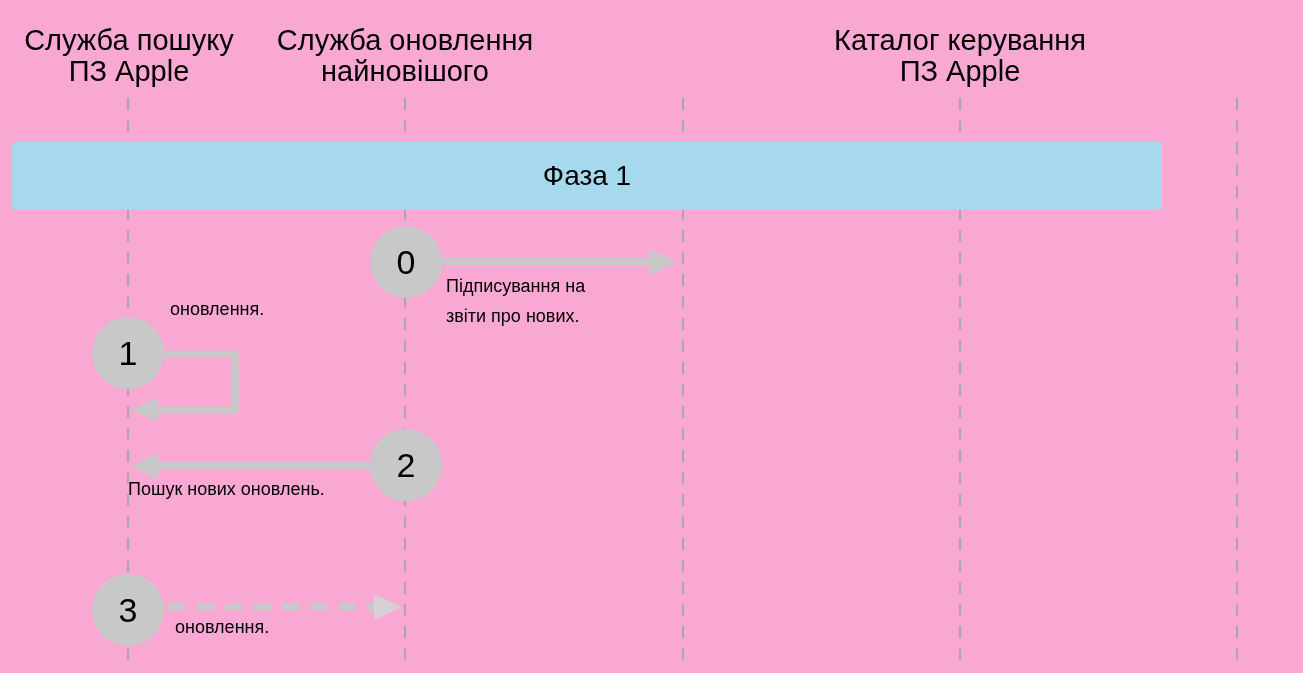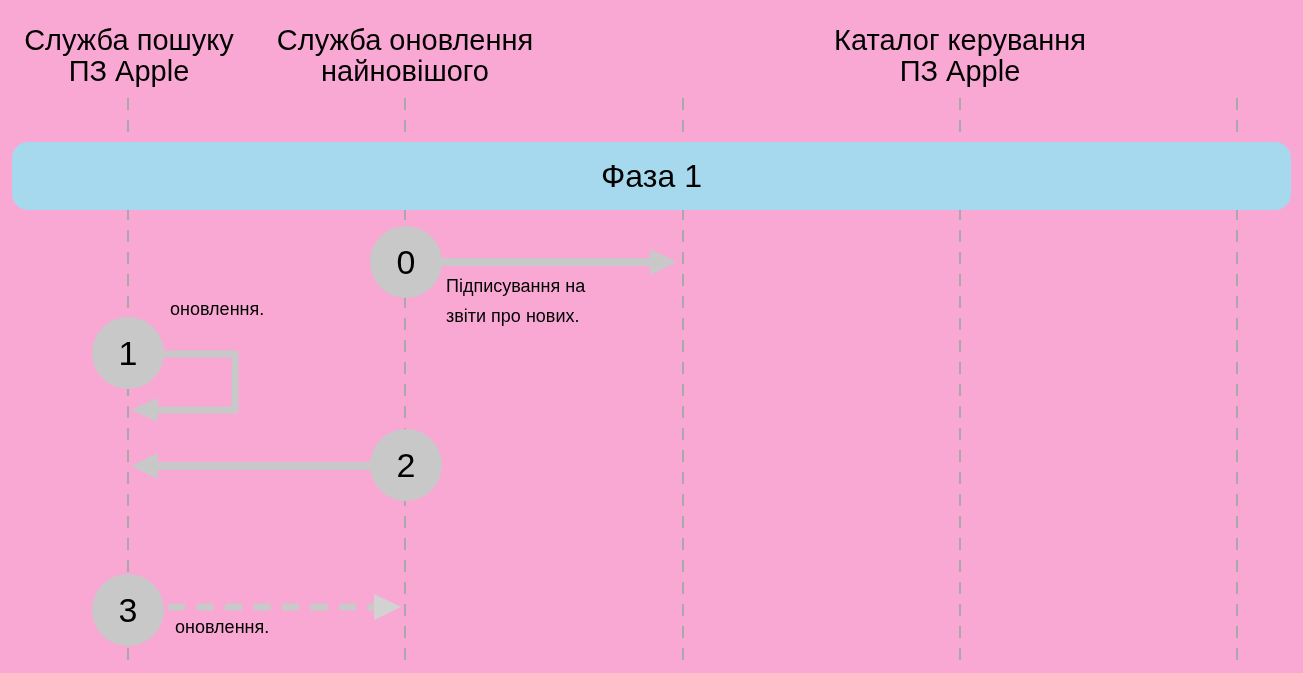--- a/index.html
+++ b/index.html
@@ -30,28 +30,28 @@
     text-align: center;
     font-size: 29px;
     line-height: 31px;
     white-space: nowrap;
   }
   .actor .line, .step-label .line { display: block; white-space: nowrap; }
   .phase-bar {
     position: absolute;
     left: 12px;
     top: 142px;
-    width: 1279px;
+    width: 1150px;
     height: 68px;
     background: #a6d9ee;
-    border-radius: 16px;
+    border-radius: 4px;
     display: flex;
     align-items: center;
     justify-content: center;
-    font-size: 32px;
+    font-size: 28px;
   }
   .arrow-layer { position: absolute; left: 0; top: 0; }
   .step-circle {
     position: absolute;
     width: 72px;
     height: 72px;
     border-radius: 50%;
     background: #c8c8c8;
     display: flex;
     align-items: center;
@@ -128,17 +128,20 @@
     <span>3</span>
   </div>
 
   <div class="step-label" style="left:446px;top:271px">
     <span class="line">Підписування на</span>
     <span class="line">звіти про нових.</span>
   </div>
   <div class="step-label" style="left:170px;top:294px">
     <span class="line">оновлення.</span>
   </div>
+  <div class="step-label" style="left:128px;top:474px">
+    <span class="line">Пошук нових оновлень.</span>
+  </div>
   <div class="step-label" style="left:175px;top:612px">
     <span class="line">оновлення.</span>
   </div>
 
 </div>
 
 </body></html>

